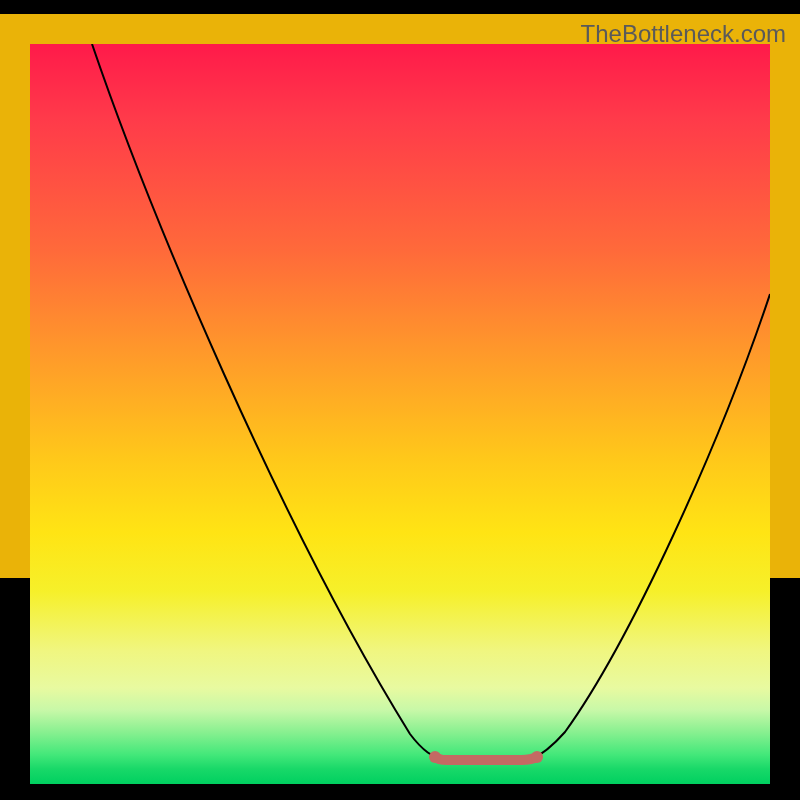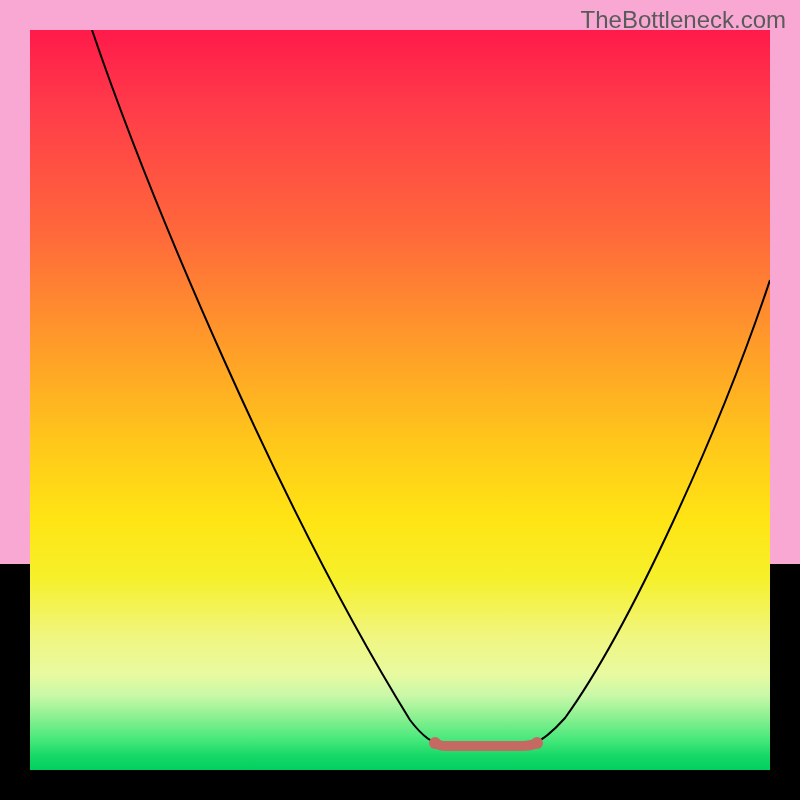--- a/index.html
+++ b/index.html
@@ -1,17 +1,17 @@
 <!DOCTYPE html>
 <html><head>
 <meta charset="utf-8">
 <style>
   * { margin: 0; padding: 0; box-sizing: border-box; }
   html, body { width: 800px; height: 800px; overflow: hidden; background: #000; }
-  .frame { position: relative; width: 800px; height: 564px; background: #f9a8d4; }
+  .frame { position: relative; width: 800px; height: 564px; background: #eab308; margin-top: 14px; }
   .watermark {
     position: absolute;
     top: 6px;
     right: 14px;
     color: #5a5a5a;
     font-family: Arial, Helvetica, sans-serif;
     font-size: 24px;
     font-weight: 400;
     letter-spacing: 0px;
     z-index: 3;

